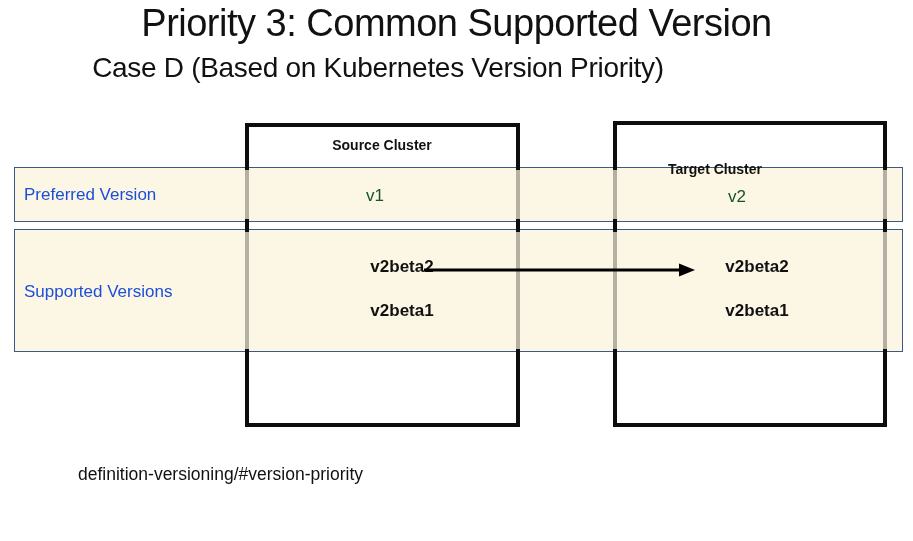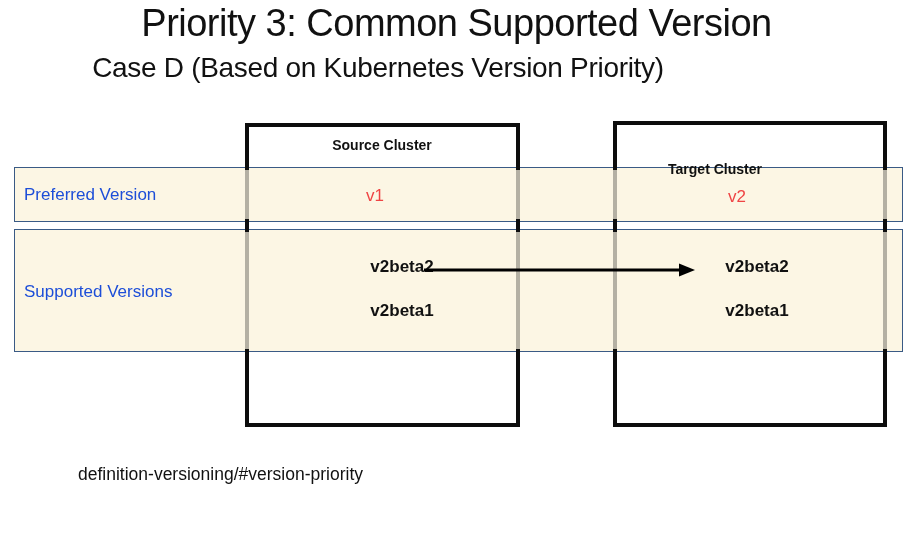--- a/index.html
+++ b/index.html
@@ -34,21 +34,21 @@
   .box-source{left:245px;top:123px;width:275px;height:304px;}
   .box-target{left:613px;top:121px;width:274px;height:306px;}
 
   
   .glaze{background:rgba(252,246,228,0.70);z-index:3;}
   .glaze-preferred{left:17px;top:170px;width:883px;height:49px;}
   .glaze-supported{left:17px;top:232px;width:883px;height:117px;}
 
   .txt{z-index:4;font-size:17px;color:#1d4ed8;}
   .hdr{z-index:4;font-size:14px;font-weight:700;color:#111111;}
-  .ver{z-index:4;font-size:17px;color:#ef4444;}
+  .ver{z-index:4;font-size:17px;color:#14532d;}
   .verb{z-index:4;font-size:17px;font-weight:700;color:#111111;margin-left:20px;}
 
   .arrow-svg{left:424px;top:261px;z-index:4;}
 
   .footer{
     left:78px;top:461px;width:790px;z-index:4;
     font-size:17.5px;line-height:26px;color:#111111;
   }
   .footer span{display:block;}
 </style>

